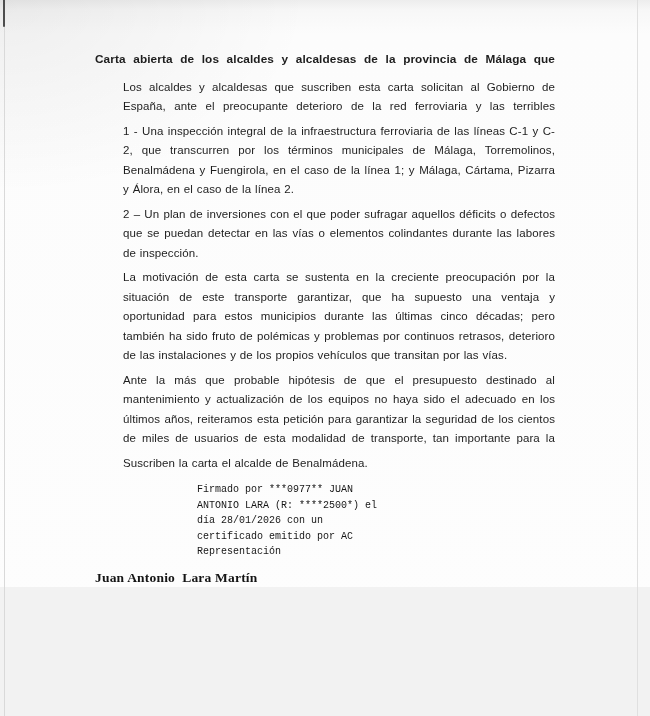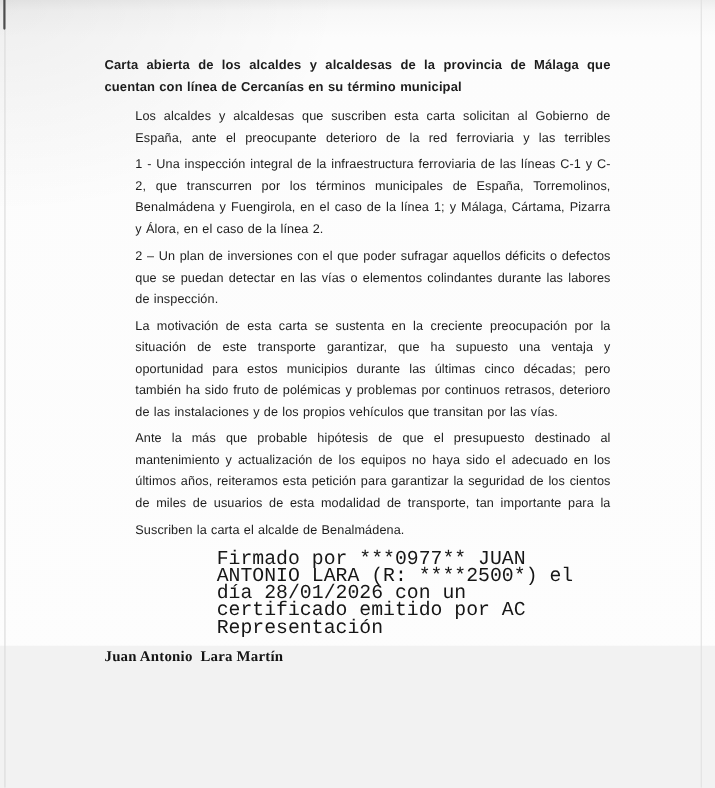--- a/index.html
+++ b/index.html
@@ -78,21 +78,21 @@
     font-size: 11.8px;
   }
   .paragraph {
     margin-bottom: 5px;
     margin-left: 28px;
   }
   .signature-stamp {
     margin-top: 9px;
     margin-left: 102px;
     font-family: "Liberation Mono", "DejaVu Sans Mono", monospace;
-    font-size: 18px;
+    font-size: 10px;
     color: #161616;
   }
   .mono-line {
     height: 15.5px;
     line-height: 15.5px;
     white-space: pre;
   }
   .signatory-name {
     margin-top: 10px;
     text-align: left;
@@ -109,31 +109,30 @@
 
 <div class="page">
   <div class="edge-left"></div>
   <div class="edge-right"></div>
   <div class="corner-mark"></div>
 
   <div class="content">
 
     <div class="letter-title">
         <div class="jline">Carta abierta de los alcaldes y alcaldesas de la provincia de Málaga que</div>
-        <div class="jline last">cuentan con línea de Cercanías en su término municipal</div>
       </div>
 
     <div class="paragraph">
         <div class="jline">Los alcaldes y alcaldesas que suscriben esta carta solicitan al Gobierno de</div>
         <div class="jline">España, ante el preocupante deterioro de la red ferroviaria y las terribles</div>
       </div>
 
     <div class="paragraph">
         <div class="jline">1 - Una inspección integral de la infraestructura ferroviaria de las líneas C-1 y C-</div>
-        <div class="jline">2, que transcurren por los términos municipales de España, Torremolinos,</div>
+        <div class="jline">2, que transcurren por los términos municipales de Málaga, Torremolinos,</div>
         <div class="jline">Benalmádena y Fuengirola, en el caso de la línea 1; y Málaga, Cártama, Pizarra</div>
         <div class="jline last">y Álora, en el caso de la línea 2.</div>
       </div>
 
     <div class="paragraph">
         <div class="jline">2 – Un plan de inversiones con el que poder sufragar aquellos déficits o defectos</div>
         <div class="jline">que se puedan detectar en las vías o elementos colindantes durante las labores</div>
         <div class="jline last">de inspección.</div>
       </div>
 

